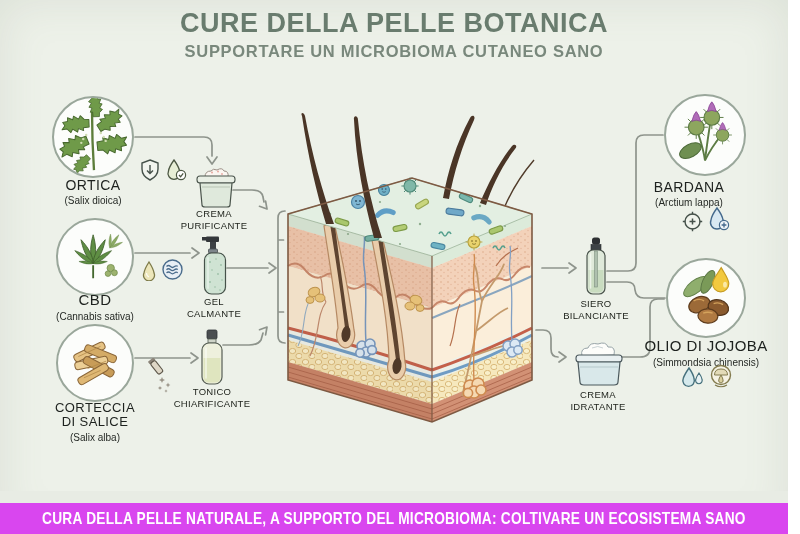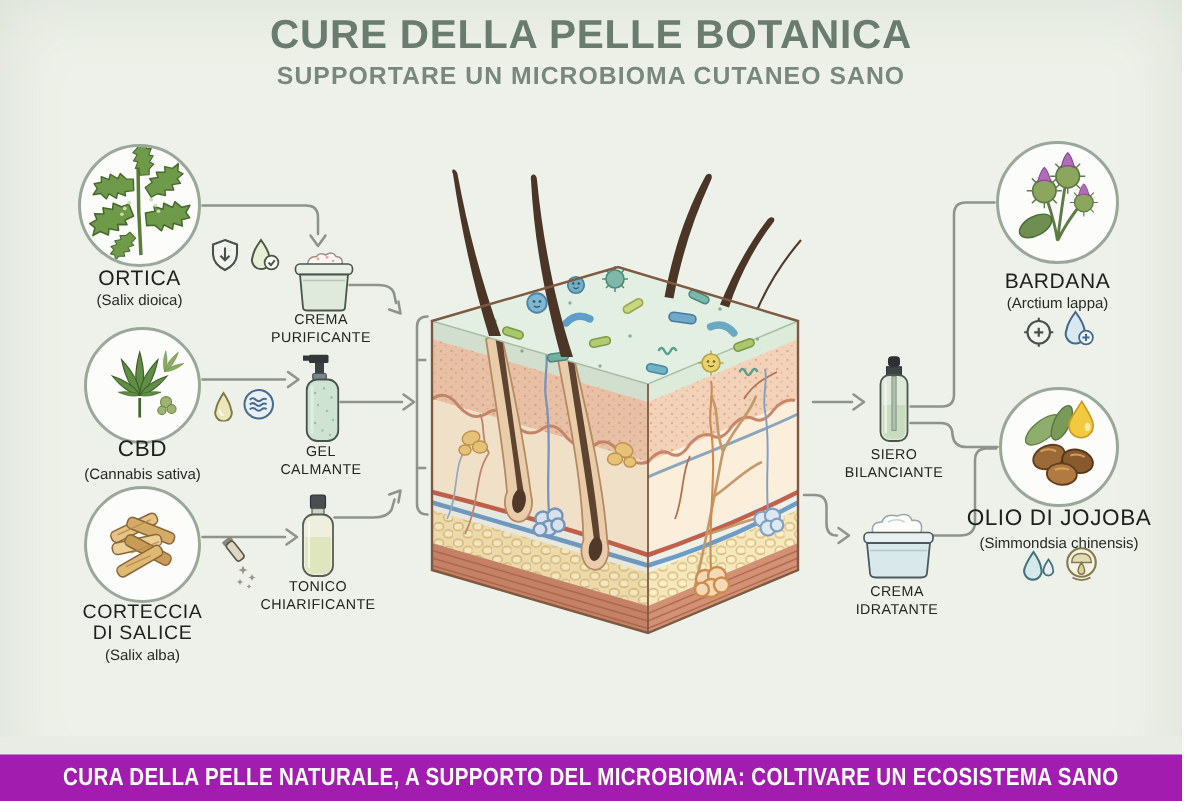--- a/index.html
+++ b/index.html
@@ -14,21 +14,21 @@
           box-sizing:border-box;overflow:hidden;}
   .circle svg{width:100%;height:100%;display:block;}
   .ing-label{position:absolute;text-align:center;color:#1d211e;}
   .ing-name{font-size:14px;font-weight:400;letter-spacing:.4px;line-height:1.1;}
   .ing-name.sm{font-size:13px;}
   .ing-latin{font-size:10px;font-weight:500;margin-top:2px;color:#262a26;}
   .p-label{position:absolute;text-align:center;font-size:9.5px;font-weight:400;letter-spacing:.3px;
            color:#22261f;line-height:1.25;}
   .icons{position:absolute;display:flex;gap:4px;align-items:flex-end;}
   .pre-footer{position:absolute;left:0;bottom:31px;width:100%;height:12px;background:#e8ece4;}
-  .footer-bar{position:absolute;left:0;bottom:0;width:100%;height:31px;background:#a21caf;
+  .footer-bar{position:absolute;left:0;bottom:0;width:100%;height:31px;background:#d946ef;
               display:flex;align-items:center;justify-content:center;}
   .footer-text{color:#ffffff;font-size:16.5px;font-weight:700;letter-spacing:.3px;
                transform:scaleX(.83);white-space:nowrap;}
 </style>
 </head>
 <body>
 
 <div class="stage">
 
   <svg class="connectors" width="800" height="534" viewBox="0 0 800 534">
@@ -440,21 +440,21 @@
         <circle r="8" fill="#8da65e" stroke="#5d7c45" stroke-width="1.2"></circle>
         <path d="M-4.5 -6 Q-2.5 -14 0 -16 Q2.5 -14 4.5 -6 Q0 -8.5 -4.5 -6 Z" fill="#b06cb8" stroke="#8a4796" stroke-width="0.8"></path>
       </g>
       <g transform="translate(58 40) scale(0.8)">
         <path d="M0 -8 L0 -12 M5.7 -5.7 L8.5 -8.5 M8 0 L12 0 M5.7 5.7 L8.5 8.5 M0 8 L0 12 M-5.7 5.7 L-8.5 8.5 M-8 0 L-12 0 M-5.7 -5.7 L-8.5 -8.5" stroke="#5d7c45" stroke-width="1"></path>
         <circle r="8" fill="#8da65e" stroke="#5d7c45" stroke-width="1.2"></circle>
         <path d="M-4.5 -6 Q-2.5 -14 0 -16 Q2.5 -14 4.5 -6 Q0 -8.5 -4.5 -6 Z" fill="#b06cb8" stroke="#8a4796" stroke-width="0.8"></path>
       </g>
     </svg>
   </div>
-  <div class="ing-label" style="left:640px;top:180px;width:130px">
+  <div class="ing-label" style="left:624px;top:180px;width:130px">
     <div class="ing-name">BARDANA</div>
     <div class="ing-latin">(Arctium lappa)</div>
   </div>
   <div class="icons" style="left:682px;top:206px">
     <svg width="21" height="21" viewBox="0 0 21 21">
       <circle cx="10.5" cy="10.5" r="7.5" fill="#f0f3ec" stroke="#45514a" stroke-width="1.4"></circle>
       <path d="M10.5 0.8 V3.4 M10.5 17.6 V20.2 M0.8 10.5 H3.4 M17.6 10.5 H20.2" stroke="#45514a" stroke-width="1.4"></path>
       <path d="M10.5 7.5 V13.5 M7.5 10.5 H13.5" stroke="#45514a" stroke-width="1.5"></path>
     </svg>
     <svg width="23" height="26" viewBox="0 0 23 26">

